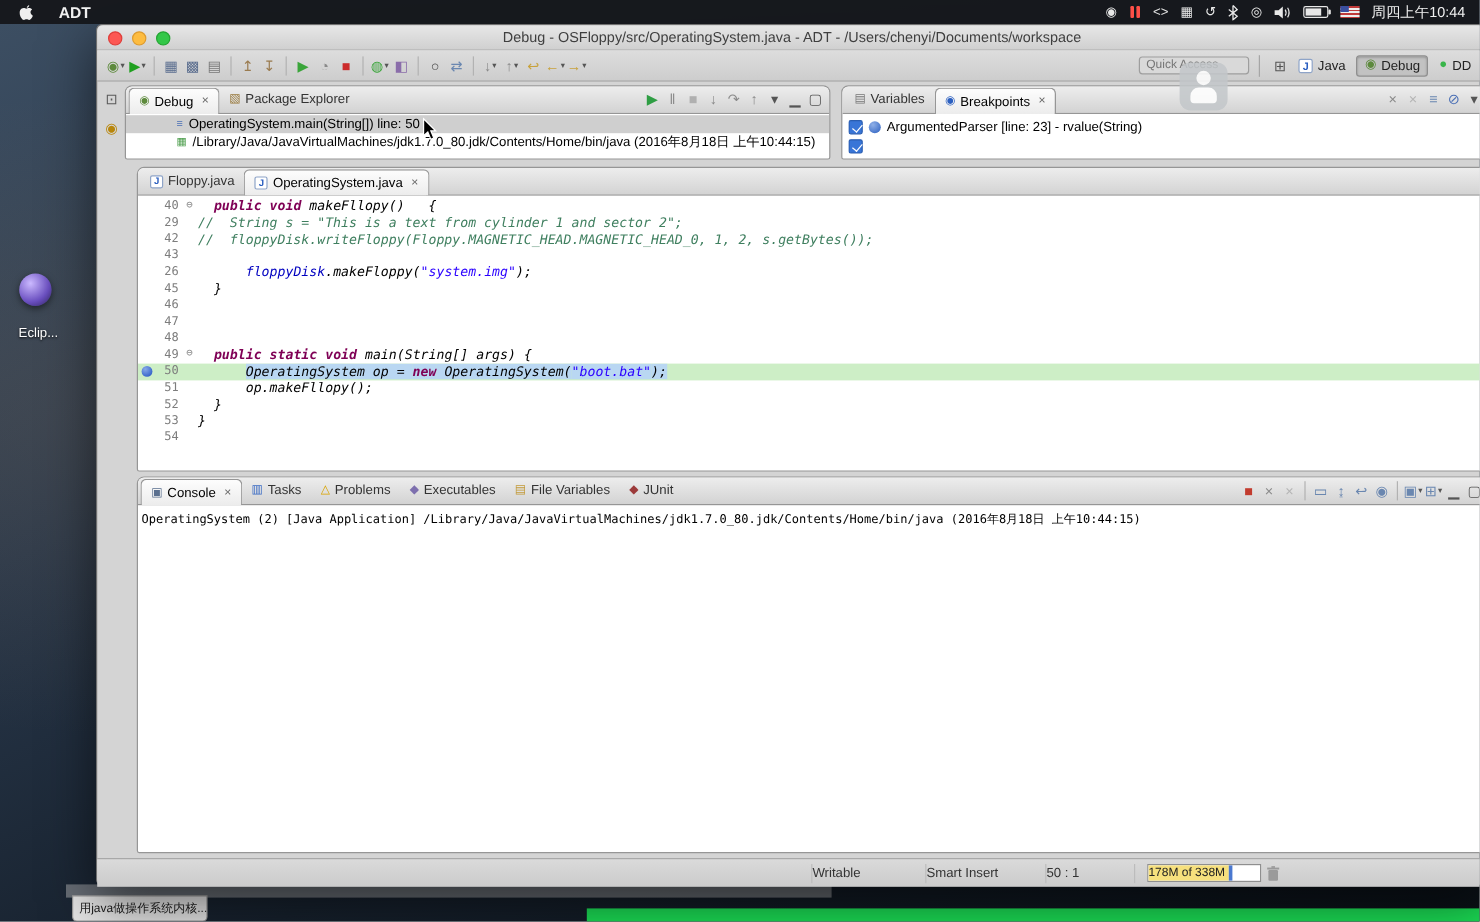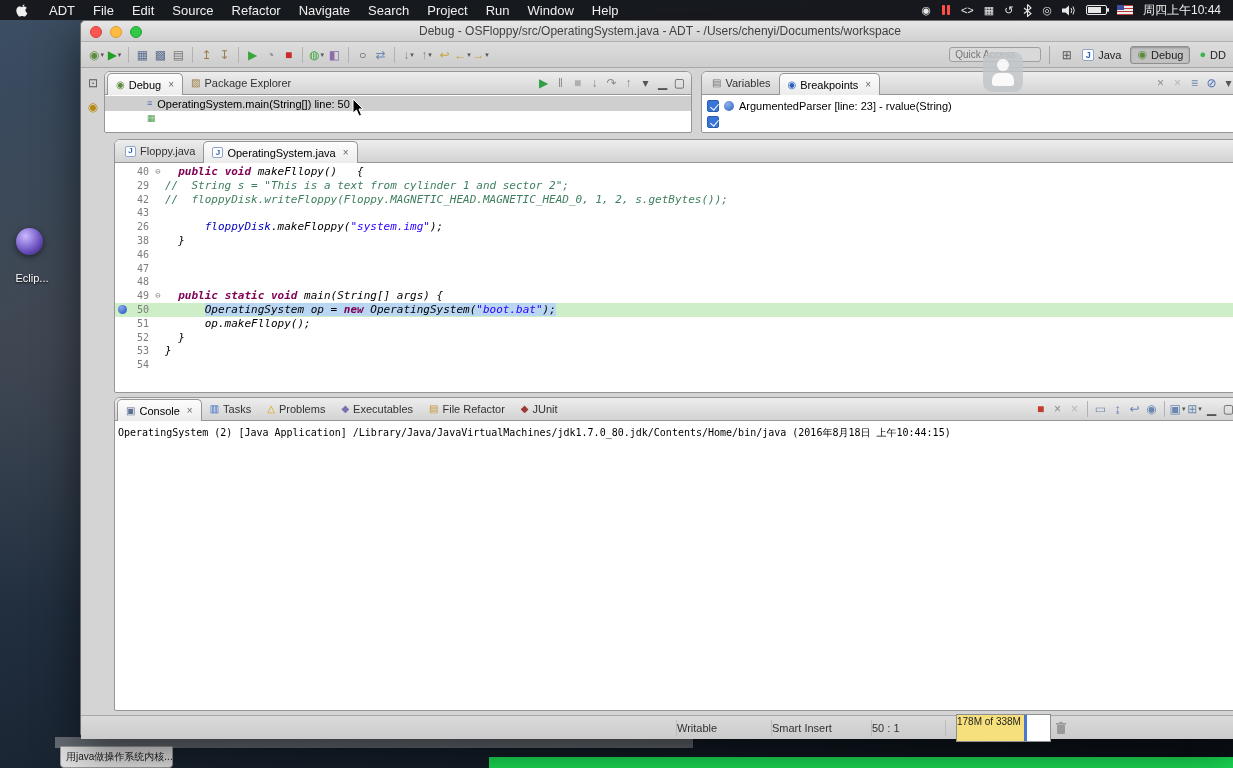--- a/index.html
+++ b/index.html
@@ -5,21 +5,21 @@
   *{margin:0;padding:0;box-sizing:border-box}
   html,body{width:1233px;height:768px}
   body{position:relative;overflow:hidden;font-family:"Liberation Sans",sans-serif;background:
     radial-gradient(ellipse at 12% 45%, rgba(150,120,90,.20), transparent 45%),
     linear-gradient(155deg,#3d4f63 0%,#28374a 35%,#16202c 65%,#0a1016 100%);}
 
   
   #menubar{position:absolute;left:0;top:0;right:0;height:20px;background:rgba(22,24,28,.97);
     display:flex;align-items:center;color:#f0f0f0;font-size:13px;z-index:40}
   .apple{margin:0 12px 0 16px;display:inline-flex;align-items:center}
-  .appname{font-weight:normal;padding:0 9px}
+  .appname{font-weight:bold;padding:0 9px}
   .mitem{padding:0 9px;white-space:nowrap}
   #menu-right{margin-left:auto;display:flex;align-items:center;gap:10px;padding-right:12px}
   .iconrow{display:flex;gap:10px;align-items:center}
   .sicon{display:inline-flex;align-items:center;font-size:11px;line-height:1}
   .sicon.pause i{display:inline-block;width:3px;height:10px;background:#ff5048;margin:0 1px;border-radius:1px}
   .sicon.battery{width:21px;height:10px;border:1px solid #e8e8e8;border-radius:2px;position:relative}
   .sicon.battery::after{content:"";position:absolute;right:-3px;top:2px;width:2px;height:4px;background:#e8e8e8;border-radius:1px}
   .sicon.battery i{position:absolute;left:1px;top:1px;bottom:1px;width:68%;background:#e8e8e8}
   .sicon.flag{width:16px;height:10px;background:repeating-linear-gradient(180deg,#c03a3a 0 1.5px,#eee 1.5px 3px);position:relative}
   .sicon.flag i{position:absolute;left:0;top:0;width:7px;height:5px;background:#3a4fa0;display:block}
@@ -126,48 +126,36 @@
   #console-body{font-family:"DejaVu Sans Mono",monospace;font-size:10px;color:#000;padding:5px 3px;white-space:nowrap;overflow:hidden}
 
   
   #statusbar{position:absolute;left:0;top:694px;right:0;height:24px;background:linear-gradient(#dadada,#cbcbcb);
     border-top:1px solid #a8a8a8;display:flex;align-items:center;font-size:11px;color:#333}
   .sbspacer{width:595px}
   .sbcell{height:16px;line-height:16px;border-left:1px solid #bcbcbc}
   #sb-writable{width:95px}
   #sb-insert{width:100px}
   #sb-pos{width:75px;border-right:1px solid #bcbcbc}
-  #heap{position:relative;width:95px;height:28px;border:1px solid #8f8f8f;background:#fff;margin-left:10px;font-size:10px;overflow:hidden}
+  #heap{position:relative;width:95px;height:15px;border:1px solid #8f8f8f;background:#fff;margin-left:10px;font-size:10px;overflow:hidden}
   #heap .fill{position:absolute;left:0;top:0;bottom:0;background:#f6e07d}
   #heap .mark{position:absolute;top:0;bottom:0;width:3px;background:#4a78d0}
   #heap .txt{position:relative;text-align:center;line-height:13px;color:#222}
   #trash{margin-left:4px;display:inline-flex;align-items:center}
 </style>
 </head>
 <body>
 
 <div id="menubar">
   <span class="apple">
     <svg width="12" height="14" viewBox="0 0 12 14">
         <path d="M6.3 3.2C7 1.8 8.3 1.2 8.3 1.2c.1 1.1-.7 2.2-1.8 2.4zM9.4 7.3c0-1.6 1.3-2.4 1.4-2.4-.8-1.1-2-1.3-2.4-1.3-1-.1-2 .6-2.5.6-.5 0-1.3-.6-2.2-.6-1.1 0-2.2.7-2.8 1.7-1.2 2-.3 5 .9 6.6.6.8 1.2 1.7 2.1 1.7.9 0 1.2-.5 2.2-.5 1 0 1.3.5 2.2.5.9 0 1.5-.8 2.1-1.6.7-.9.9-1.8 1-1.9 0 0-1.9-.7-2-2.8z" fill="#efefef"></path>
       </svg>
   </span>
   <span class="appname">ADT</span>
-  <span style="display:flex">
-      <span class="mitem">File</span>
-      <span class="mitem">Edit</span>
-      <span class="mitem">Source</span>
-      <span class="mitem">Refactor</span>
-      <span class="mitem">Navigate</span>
-      <span class="mitem">Search</span>
-      <span class="mitem">Project</span>
-      <span class="mitem">Run</span>
-      <span class="mitem">Window</span>
-      <span class="mitem">Help</span>
-    </span>
   <div id="menu-right">
     <span class="iconrow">
         <span class="sicon" style="color: rgb(232, 232, 232);">◉</span>
         <span class="sicon pause">
           <i></i>
           <i></i>
         </span>
         <span class="sicon" style="color: rgb(232, 232, 232);">&lt;&gt;</span>
         <span class="sicon" style="color: rgb(232, 232, 232);">▦</span>
         <span class="sicon" style="color: rgb(232, 232, 232);">↺</span>
@@ -358,20 +346,21 @@
           </span>
         </div>
     </div>
     <div id="debug-frames">
         <div class="dframe sel">
           <span class="fricon" style="color: rgb(74, 111, 181);">≡</span>
           <span class="frlabel">OperatingSystem.main(String[]) line: 50</span>
         </div>
         <div class="dframe">
           <span class="fricon" style="color: rgb(77, 158, 77);">▦</span>
+          <span class="frlabel">/Library/Java/JavaVirtualMachines/jdk1.7.0_80.jdk/Contents/Home/bin/java (2016年8月18日 上午10:44:15)</span>
         </div>
       </div>
   </div>
 
   <div class="view" id="breakpoints-view">
     <div class="vtabs">
       <div class="tabrow">
           <div class="vtab">
             <span class="vticon" style="color: rgb(119, 119, 119);">▤</span>
             <span class="vtlabel">Variables</span>
@@ -425,21 +414,21 @@
             <span class="vtclose">×</span>
           </div>
         </div>
     </div>
     <div id="editor-lines">
         <div class="cl"><span class="ann"></span><span class="num">40</span><span class="fold">⊖</span><span class="code"><span class="t-p">  </span><span class="t-k">public</span><span class="t-p"> </span><span class="t-k">void</span><span class="t-p"> makeFllopy()   {</span></span></div>
         <div class="cl"><span class="ann"></span><span class="num">29</span><span class="fold"></span><span class="code"><span class="t-c">//  String s = "This is a text from cylinder 1 and sector 2";</span></span></div>
         <div class="cl"><span class="ann"></span><span class="num">42</span><span class="fold"></span><span class="code"><span class="t-c">//  floppyDisk.writeFloppy(Floppy.MAGNETIC_HEAD.MAGNETIC_HEAD_0, 1, 2, s.getBytes());</span></span></div>
         <div class="cl"><span class="ann"></span><span class="num">43</span><span class="fold"></span><span class="code"></span></div>
         <div class="cl"><span class="ann"></span><span class="num">26</span><span class="fold"></span><span class="code"><span class="t-p">      </span><span class="t-f">floppyDisk</span><span class="t-p">.makeFloppy(</span><span class="t-s">"system.img"</span><span class="t-p">);</span></span></div>
-        <div class="cl"><span class="ann"></span><span class="num">38</span><span class="fold"></span><span class="code"><span class="t-p">  }</span></span></div>
+        <div class="cl"><span class="ann"></span><span class="num">45</span><span class="fold"></span><span class="code"><span class="t-p">  }</span></span></div>
         <div class="cl"><span class="ann"></span><span class="num">46</span><span class="fold"></span><span class="code"></span></div>
         <div class="cl"><span class="ann"></span><span class="num">47</span><span class="fold"></span><span class="code"></span></div>
         <div class="cl"><span class="ann"></span><span class="num">48</span><span class="fold"></span><span class="code"></span></div>
         <div class="cl"><span class="ann"></span><span class="num">49</span><span class="fold">⊖</span><span class="code"><span class="t-p">  </span><span class="t-k">public</span><span class="t-p"> </span><span class="t-k">static</span><span class="t-p"> </span><span class="t-k">void</span><span class="t-p"> main(String[] args) {</span></span></div>
         <div class="cl hl"><span class="ann"><span class="bpdot"></span></span><span class="num">50</span><span class="fold"></span><span class="code"><span class="t-p">      </span><span class="t-p t-sel">OperatingSystem op = </span><span class="t-k t-sel">new</span><span class="t-p t-sel"> OperatingSystem(</span><span class="t-s t-sel">"boot.bat"</span><span class="t-p t-sel">);</span></span></div>
         <div class="cl"><span class="ann"></span><span class="num">51</span><span class="fold"></span><span class="code"><span class="t-p">      op.makeFllopy();</span></span></div>
         <div class="cl"><span class="ann"></span><span class="num">52</span><span class="fold"></span><span class="code"><span class="t-p">  }</span></span></div>
         <div class="cl"><span class="ann"></span><span class="num">53</span><span class="fold"></span><span class="code"><span class="t-p">}</span></span></div>
         <div class="cl"><span class="ann"></span><span class="num">54</span><span class="fold"></span><span class="code"></span></div>
       </div>
@@ -460,21 +449,21 @@
           <div class="vtab">
             <span class="vticon" style="color: rgb(217, 164, 0);">△</span>
             <span class="vtlabel">Problems</span>
           </div>
           <div class="vtab">
             <span class="vticon" style="color: rgb(125, 111, 174);">◆</span>
             <span class="vtlabel">Executables</span>
           </div>
           <div class="vtab">
             <span class="vticon" style="color: rgb(194, 154, 58);">▤</span>
-            <span class="vtlabel">File Refactor</span>
+            <span class="vtlabel">File Variables</span>
           </div>
           <div class="vtab">
             <span class="vticon" style="color: rgb(156, 58, 58);">◆</span>
             <span class="vtlabel">JUnit</span>
           </div>
         </div>
       <div class="vtoolbar">
           <span class="ticon">
             <span class="g" style="color: rgb(194, 59, 46);">■</span>
           </span>

